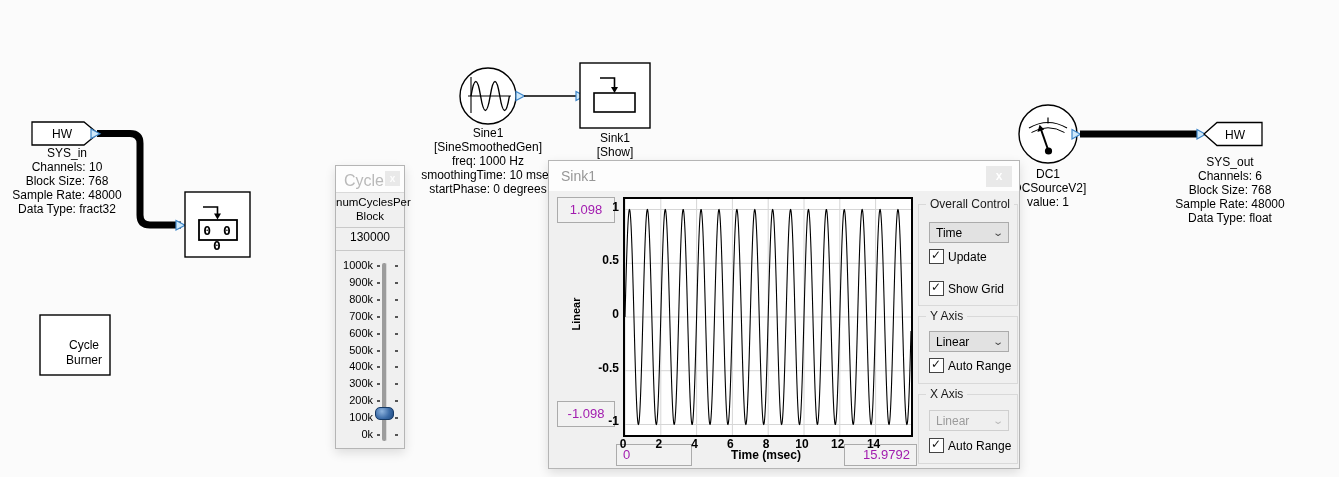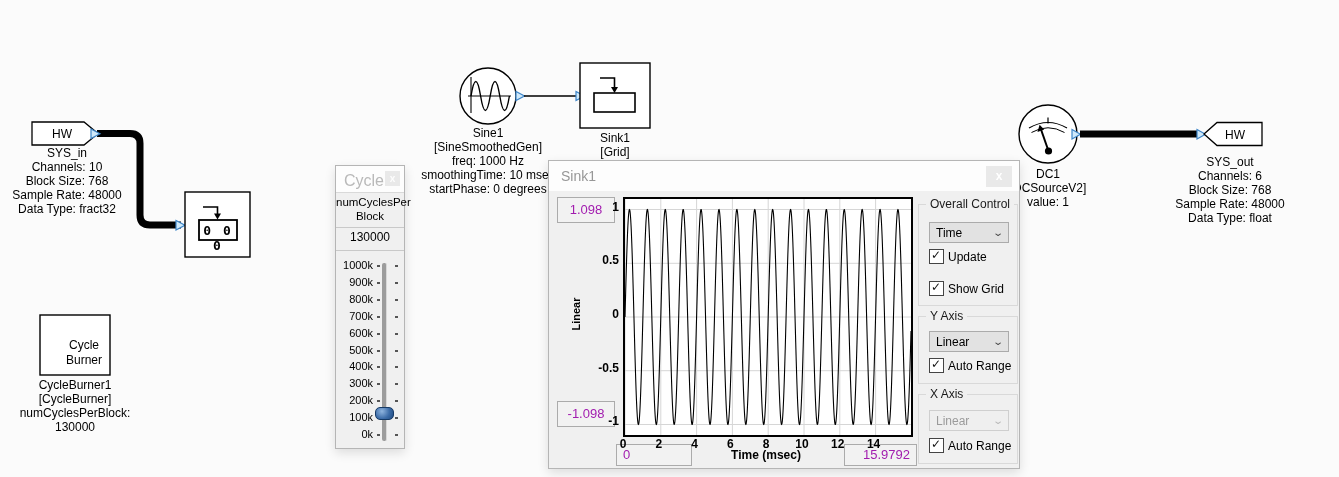--- a/index.html
+++ b/index.html
@@ -123,37 +123,32 @@
     <div>Sample Rate: 48000</div>
     <div>Data Type: fract32</div>
   </div>
 
   <div class="digits" style="left:199px;top:223px;width:38px;">0 0 0</div>
 
   <div class="in-block-text" style="left:40px;top:338px;width:88px;">
     <div>Cycle</div>
     <div>Burner</div>
   </div>
-  <div class="blk-label" style="left:0px;top:378px;width:150px;">
-    <div>CycleBurner1</div>
-    <div>[CycleBurner]</div>
-    <div>numCyclesPerBlock: 130000</div>
-  </div>
 
   <div class="blk-label" style="left:408px;top:126px;width:160px;">
     <div>Sine1</div>
     <div>[SineSmoothedGen]</div>
     <div>freq: 1000 Hz</div>
     <div>smoothingTime: 10 msec</div>
     <div>startPhase: 0 degrees</div>
   </div>
 
   <div class="blk-label" style="left:555px;top:131px;width:120px;">
     <div>Sink1</div>
-    <div>[Grid]</div>
+    <div>[Show]</div>
   </div>
 
   <div class="blk-label" style="left:988px;top:167px;width:120px;">
     <div>DC1</div>
     <div>[DCSourceV2]</div>
     <div>value: 1</div>
   </div>
 
   <div class="hw-text" style="left:1209px;top:128px;width:52px;">HW</div>
   <div class="blk-label" style="left:1160px;top:147px;width:140px;margin-top:8px;">

